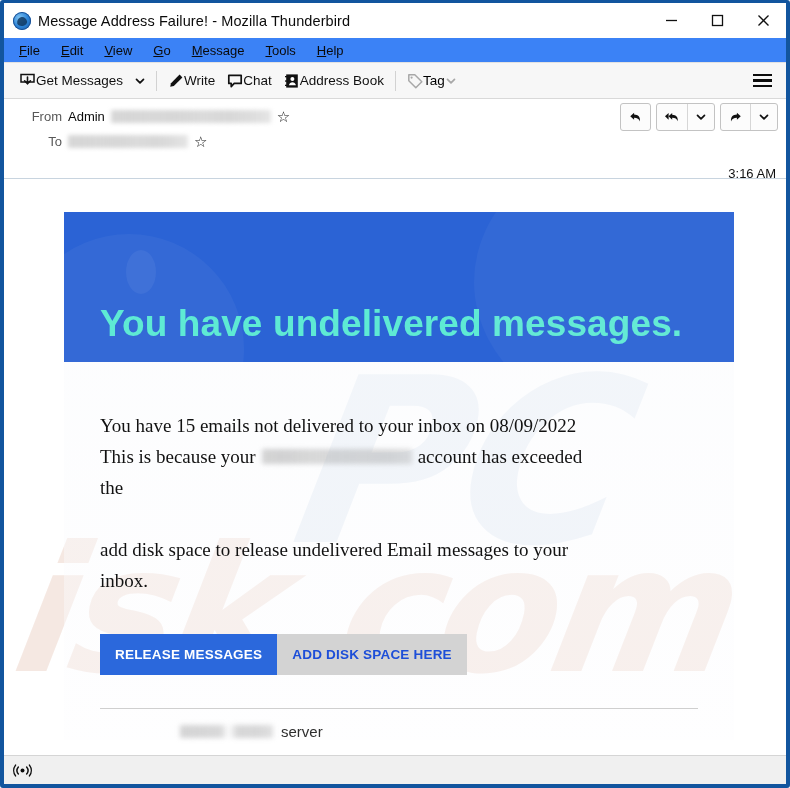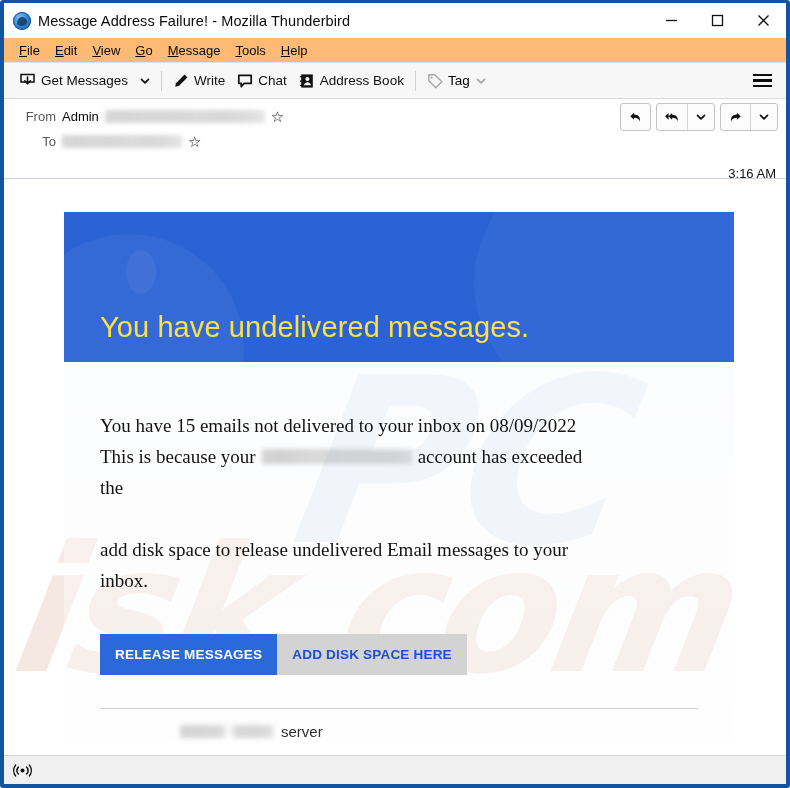--- a/index.html
+++ b/index.html
@@ -79,26 +79,26 @@
     align-items: center;
     justify-content: center;
     color: #111;
   }
   .win-btn svg { display: block; }
 
   
   .menubar {
     height: 24px;
     min-height: 24px;
-    background: #fdba74;
+    background: #3b82f6;
     border-bottom: 1px solid #e2e2e2;
     display: flex;
     align-items: center;
     padding-left: 8px;
-    gap: 1px;
+    gap: 7px;
   }
   .menu-item {
     font-size: 13px;
     color: #0a0a0a;
     padding: 2px 7px;
     white-space: nowrap;
   }
   .menu-item u { text-decoration: underline; }
 
   
@@ -109,21 +109,20 @@
     border-bottom: 1px solid #d9d9d9;
     display: flex;
     align-items: center;
     padding: 0 10px 0 9px;
     gap: 0;
     position: relative;
   }
   .tool {
     display: flex;
     align-items: center;
-    gap: 5px;
     padding: 3px 6px;
     font-size: 13.5px;
     color: #101010;
     white-space: nowrap;
   }
   .tool.dim { color: #000000; }
   .tool svg { display: block; }
   .tool-sep {
     width: 1px;
     height: 20px;
@@ -153,21 +152,21 @@
     background: #ffffff;
     border-bottom: 1px solid #c8d4df;
     padding: 5px 0 2px 0;
     position: relative;
     min-height: 72px;
   }
   .hdr-row {
     display: flex;
     align-items: center;
     min-height: 23px;
-    padding: 1px 0;
+    padding: 1px 6px;
   }
   .hdr-label {
     width: 58px;
     min-width: 58px;
     text-align: right;
     font-size: 13px;
     color: #585858;
     padding-right: 6px;
     box-sizing: border-box;
   }
@@ -302,23 +301,23 @@
     position: absolute;
     left: 62px; top: 38px;
     width: 30px; height: 44px;
     border-radius: 50%;
     background: rgba(255,255,255,.055);
   }
   .banner h1 {
     margin: 0;
     position: relative;
     font-family: "Liberation Sans", sans-serif;
-    font-weight: normal;
-    font-size: 29px;
-    color: #fde047;
+    font-weight: bold;
+    font-size: 37px;
+    color: #5eead4;
     letter-spacing: .1px;
     line-height: 1;
   }
 
   .email-content {
     background: linear-gradient(180deg, rgba(250,251,253,.55) 0%, rgba(252,252,254,.35) 100%);
     padding: 48px 36px 0 36px;
   }
   .body-copy {
     font-family: "Liberation Serif", serif;

